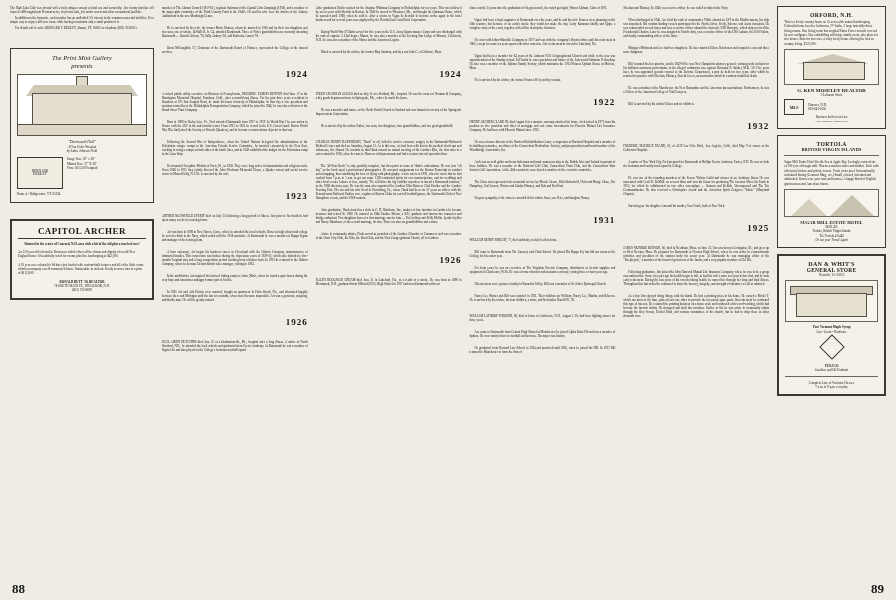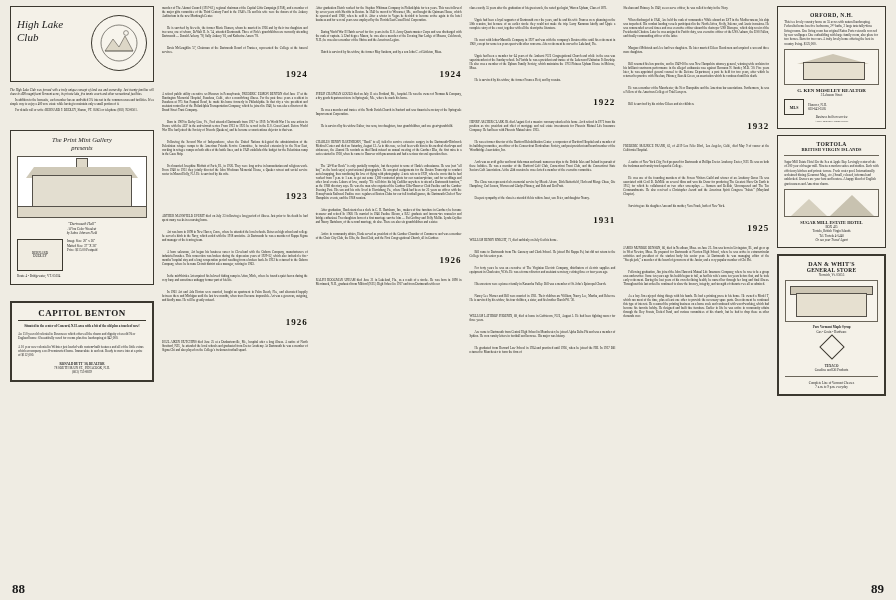--- a/index.html
+++ b/index.html
@@ -169,31 +169,20 @@
   .b{font-weight:bold;}
   .i{font-style:italic;}
 </style>
 </head>
 <body>
 
 <div class="page">
 
   <div class="col c1">
 
-    <div class="hlc">
-      <div class="hlc-name">High Lake Club</div>
-      <div class="hlc-seal">
-        <svg width="40" height="40" viewBox="0 0 40 40" aria-hidden="true">
-          <circle cx="20" cy="20" r="18" fill="none" stroke="#55514a" stroke-width=".7"></circle>
-          <path d="M6 28 L14 16 L20 24 L26 13 L34 28 Z" fill="#ddd7c7" stroke="#55514a" stroke-width=".6"></path>
-          <path d="M6 28 h28" stroke="#55514a" stroke-width=".6"></path>
-          <circle cx="27" cy="10" r="2.4" fill="none" stroke="#55514a" stroke-width=".6"></circle>
-        </svg>
-      </div>
-    </div>
 
     <div class="txt">
       <p class="noind i">The High Lake Club was formed with a truly unique concept of land use and ownership. Just twenty families will share its 400 magnificent Vermont acres, its private lake, five tennis courts and other recreational facilities.</p>
       <p>In addition to the homesite, each member has an undivided 5% interest in the common areas and facilities. It's a simple way to enjoy a 400 acre estate while having to maintain only a small portion of it.</p>
       <p>For details call or write: BERNARD F. DUDLEY, Sharon, VT. 05065 or telephone (802) 763-8501.</p>
     </div>
 
     <div class="sp"></div>
 
     <div class="box">
@@ -220,21 +209,21 @@
           <div>Matted Size: 37″ X 26″</div>
           <div>Price: $115.00 Postpaid</div>
         </div>
       </div>
       <div class="ad-small" style="margin-top:3px;">Route 4 • Bridgewater, VT. 05034</div>
     </div>
 
     <div class="sp"></div>
 
     <div class="box box2">
-      <div class="cap-title">CAPITOL BENTON</div>
+      <div class="cap-title">CAPITOL ARCHER</div>
       <div class="ad-small b center">Situated in the center of Concord, N.H. area with a bit of the old plus a touch of new!</div>
       <div class="sp"></div>
       <div class="ad-small">An 150 year old colonial in Boscawen which offers all the charm and dignity of an old New England home: 6 beautifully cared for rooms plus fine landscaping at $42,000.</div>
       <div class="sp"></div>
       <div class="ad-small">A 10 year new colonial in Webster just loaded with custom-built features and all of the little extras which accompany a well-constructed home. Immaculate in and out. Ready to move into at a price of $112,000.</div>
       <div class="sp"></div>
       <div class="ad-small b center">RONALD BUTT '38, REALTOR</div>
       <div class="ad-small center">78 SOUTH MAIN ST., PENACOOK, N.H.</div>
       <div class="ad-small center">(603) 753-8839</div>
     </div>

